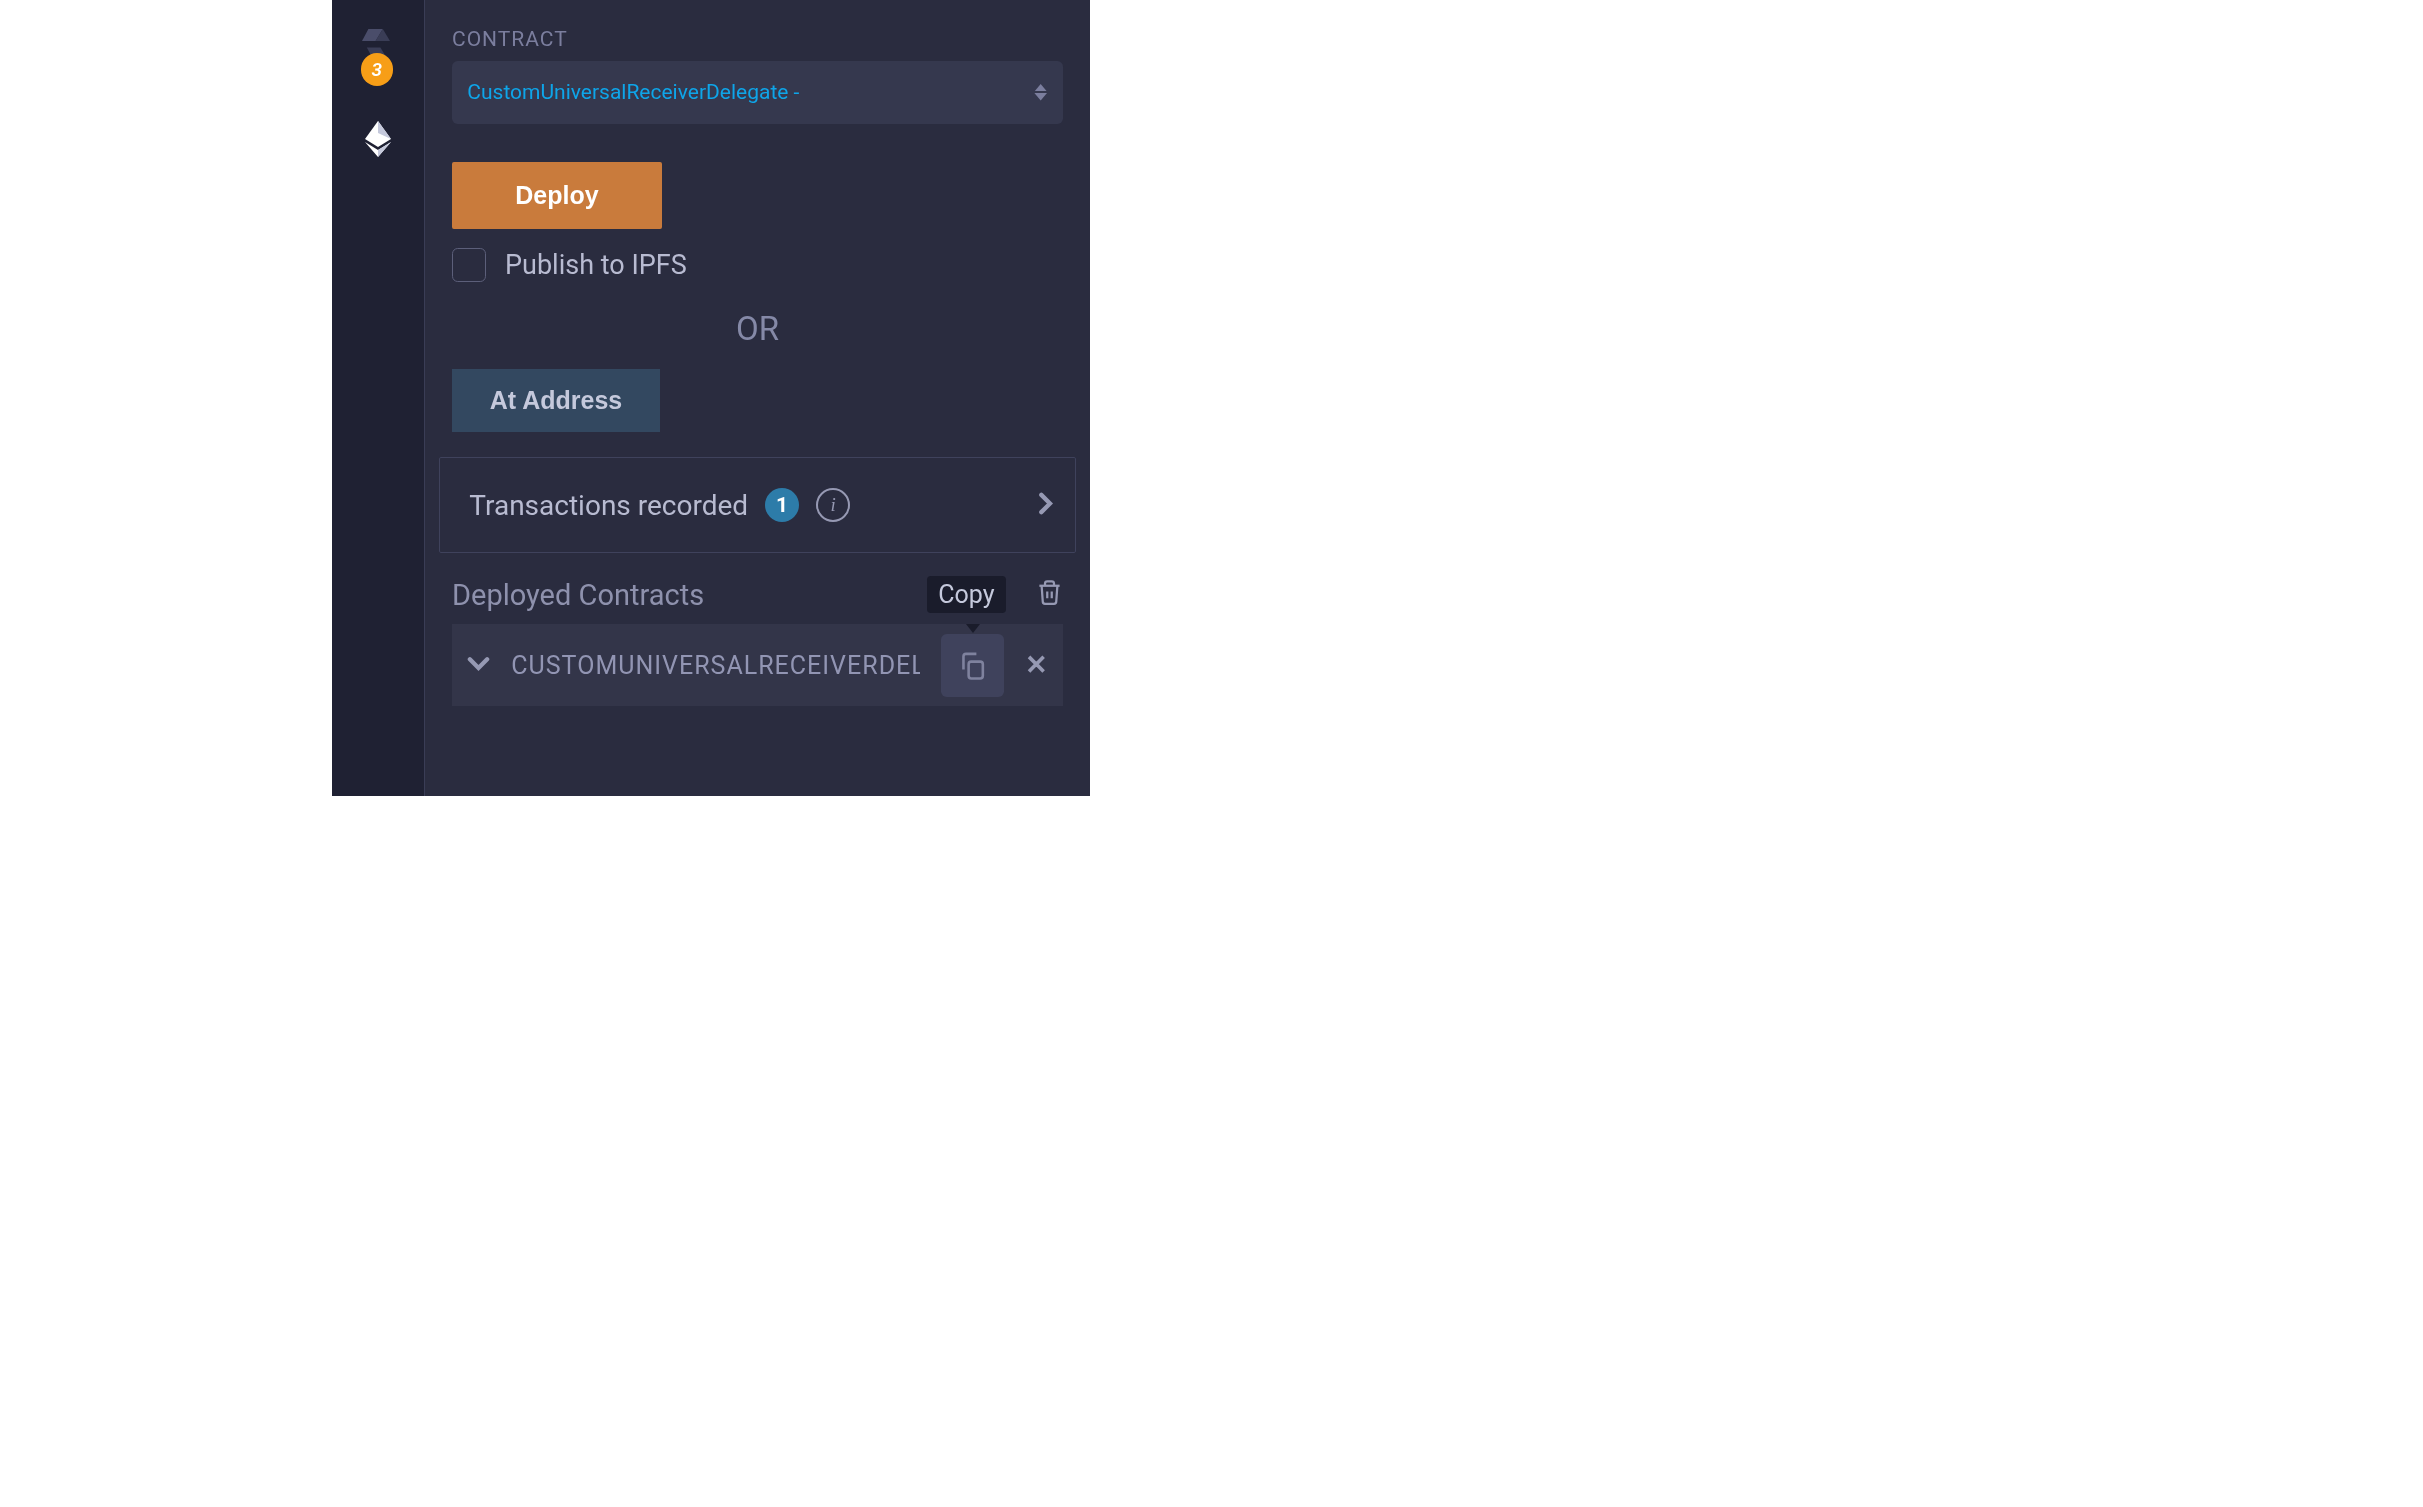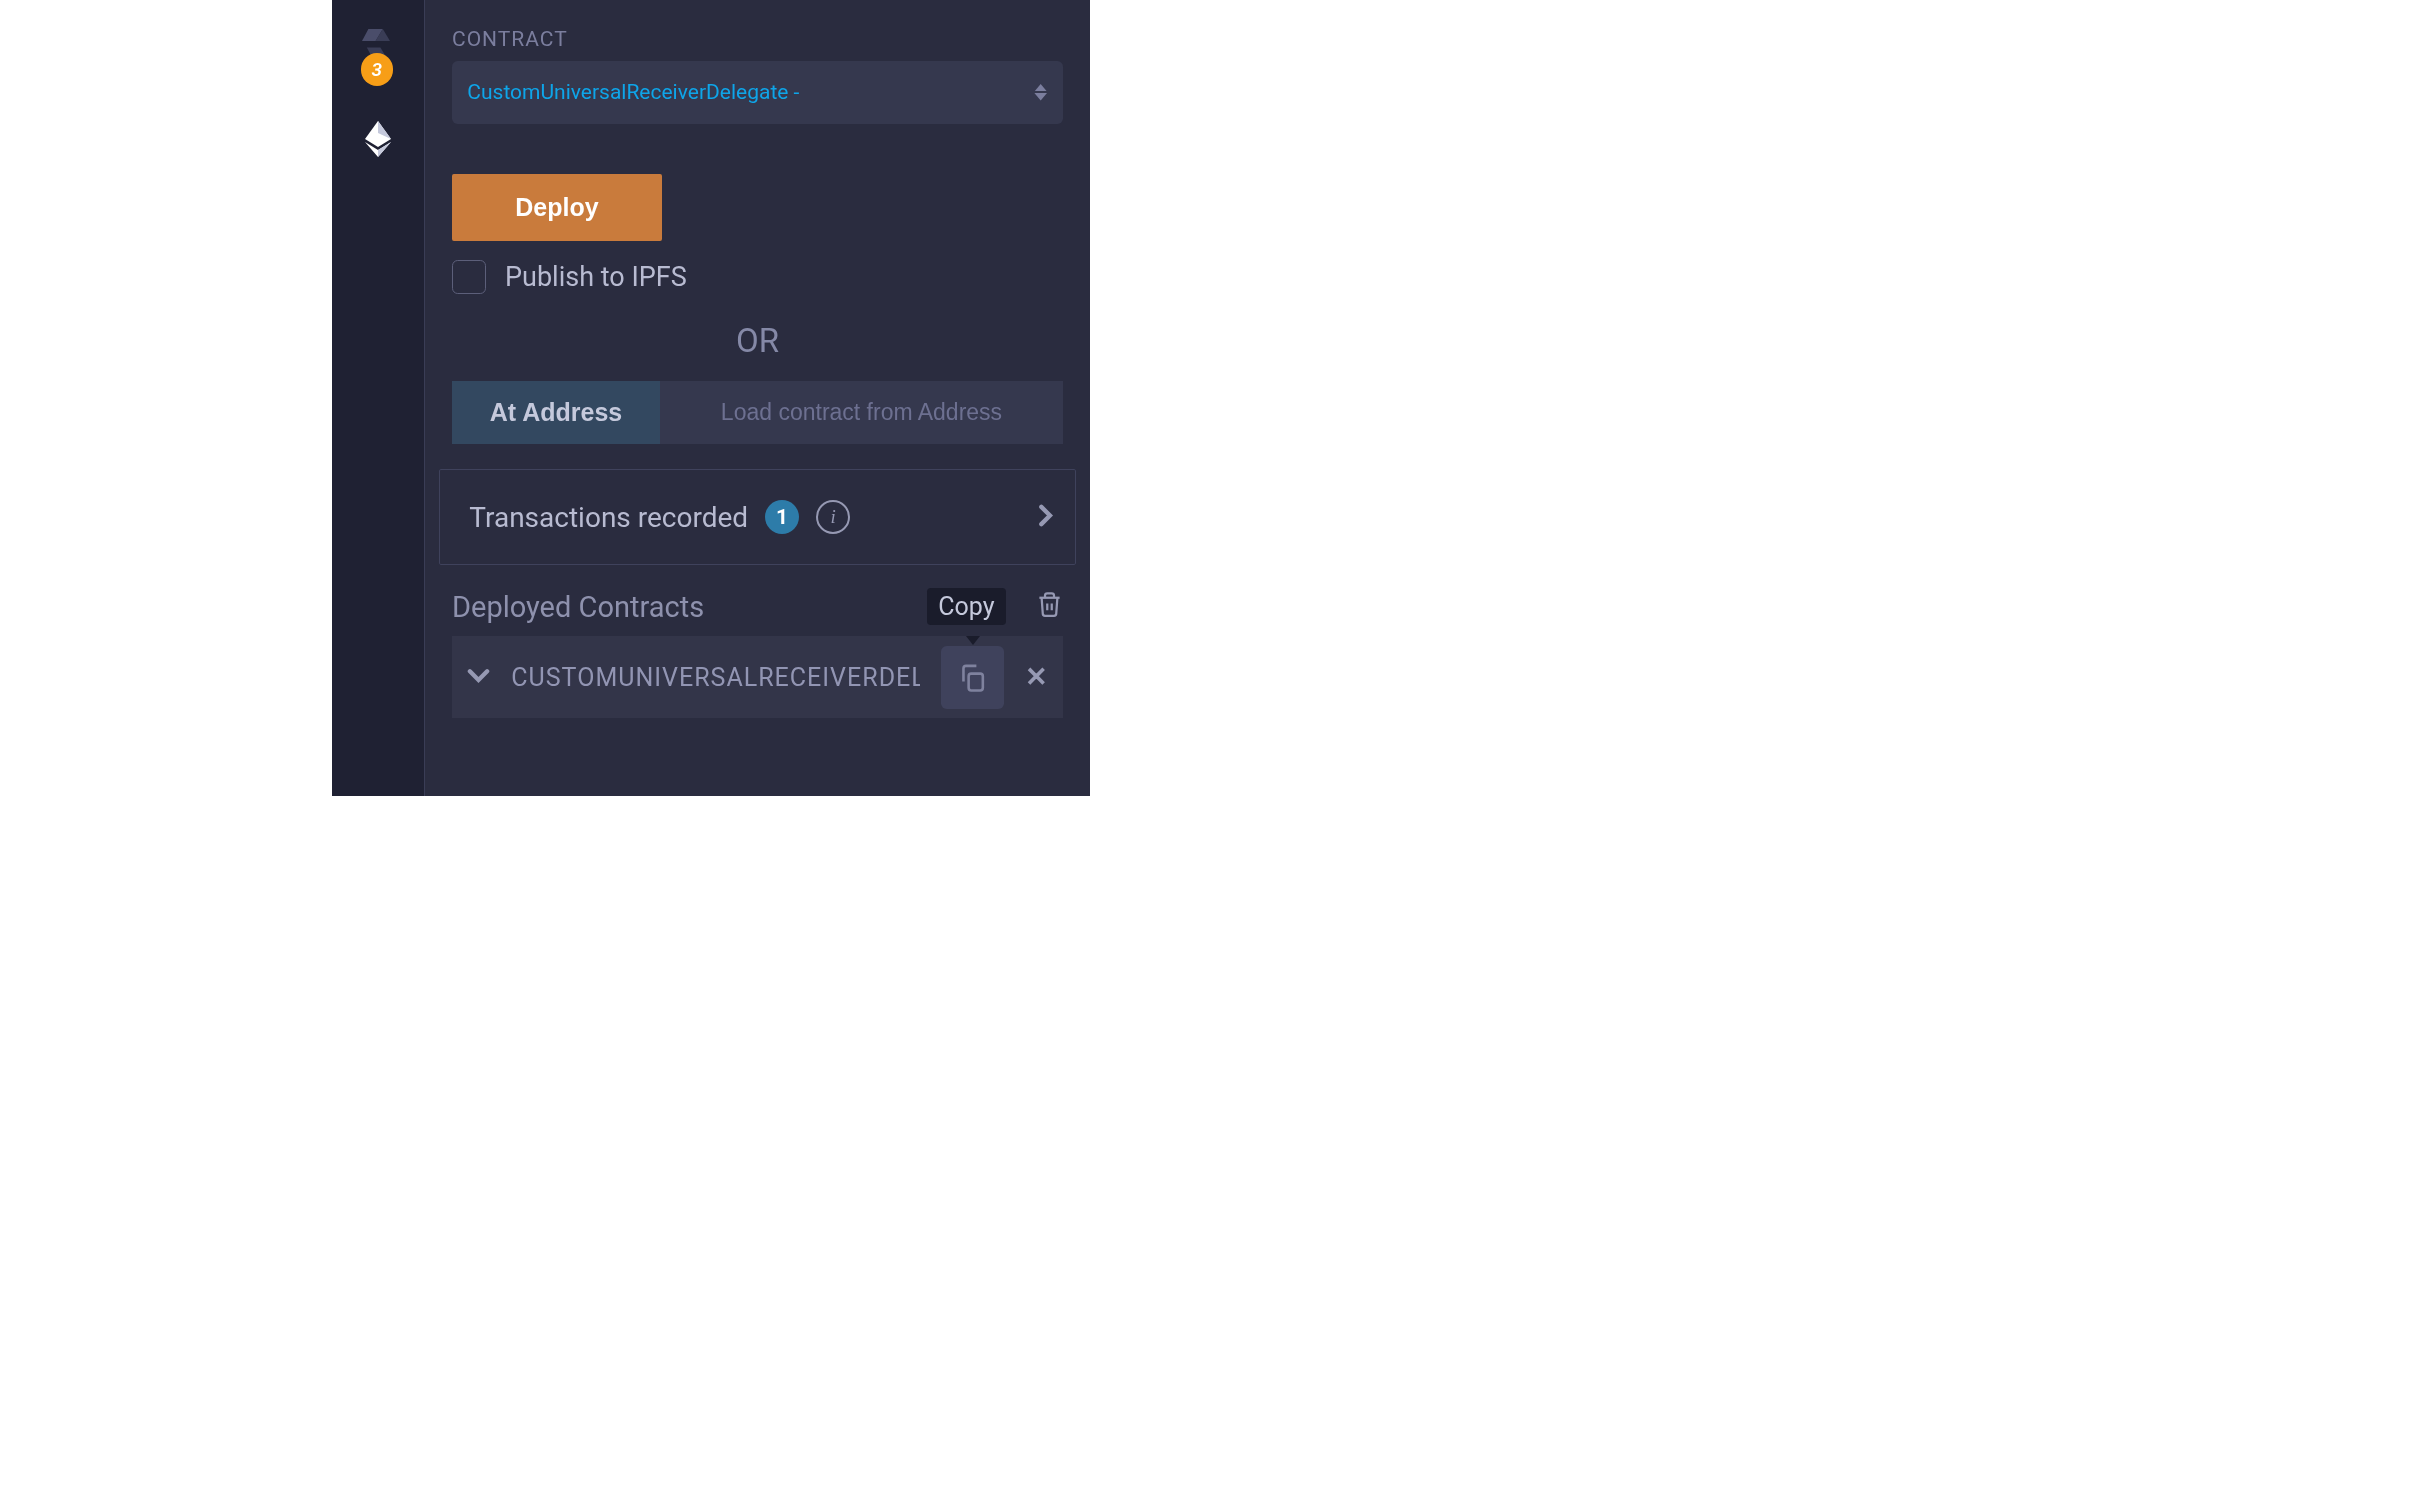--- a/index.html
+++ b/index.html
@@ -111,21 +111,21 @@
     .updown-icon {
       display: flex;
       flex-direction: column;
       gap: 1.9px;
     }
     .updown-icon svg {
       width: 13.4px;
       height: 7.6px;
     }
     .deploy-btn {
-      margin-top: 50px;
+      margin-top: 38px;
       width: 210px;
       height: 67px;
       background: #c97b3c;
       color: #fff;
       font-size: 25px;
       font-weight: 600;
       border: none;
       cursor: pointer;
       display: flex;
       align-items: center;
@@ -358,21 +358,20 @@
 
       <div class="checkbox-row">
         <div class="checkbox"></div>
         <div class="checkbox-label">Publish to IPFS</div>
       </div>
 
       <div class="or-divider">OR</div>
 
       <div class="address-row">
         <button class="at-address-btn">At Address</button>
-        <input class="address-input" placeholder="Load contract from Address" style="">
       </div>
     </div>
 
     <div class="transactions-panel">
       <div class="transactions-left">
         <span class="transactions-text">Transactions recorded</span>
         <span class="count-badge">1</span>
         <span class="info-icon">i</span>
       </div>
       <span class="chevron-right">

